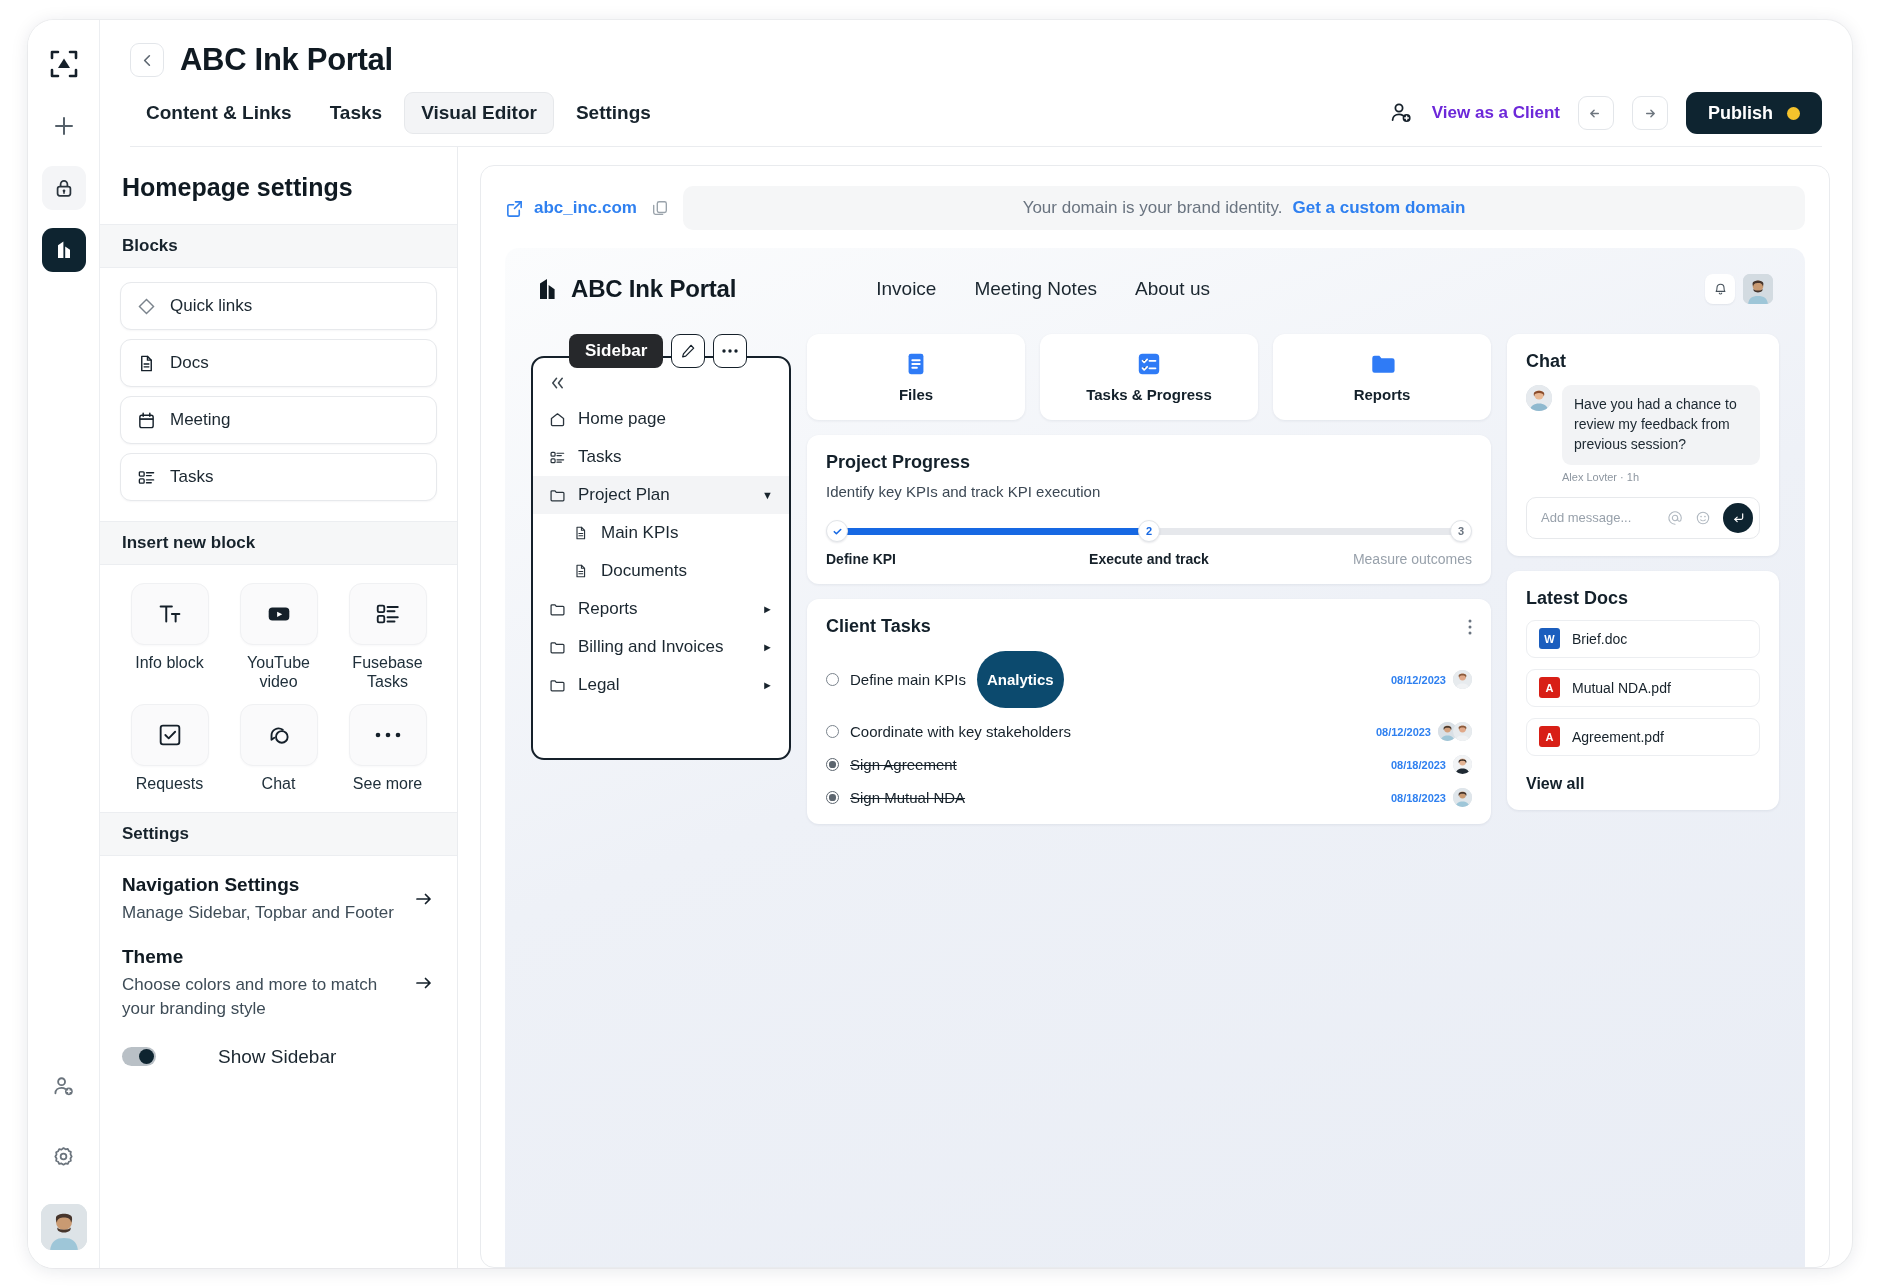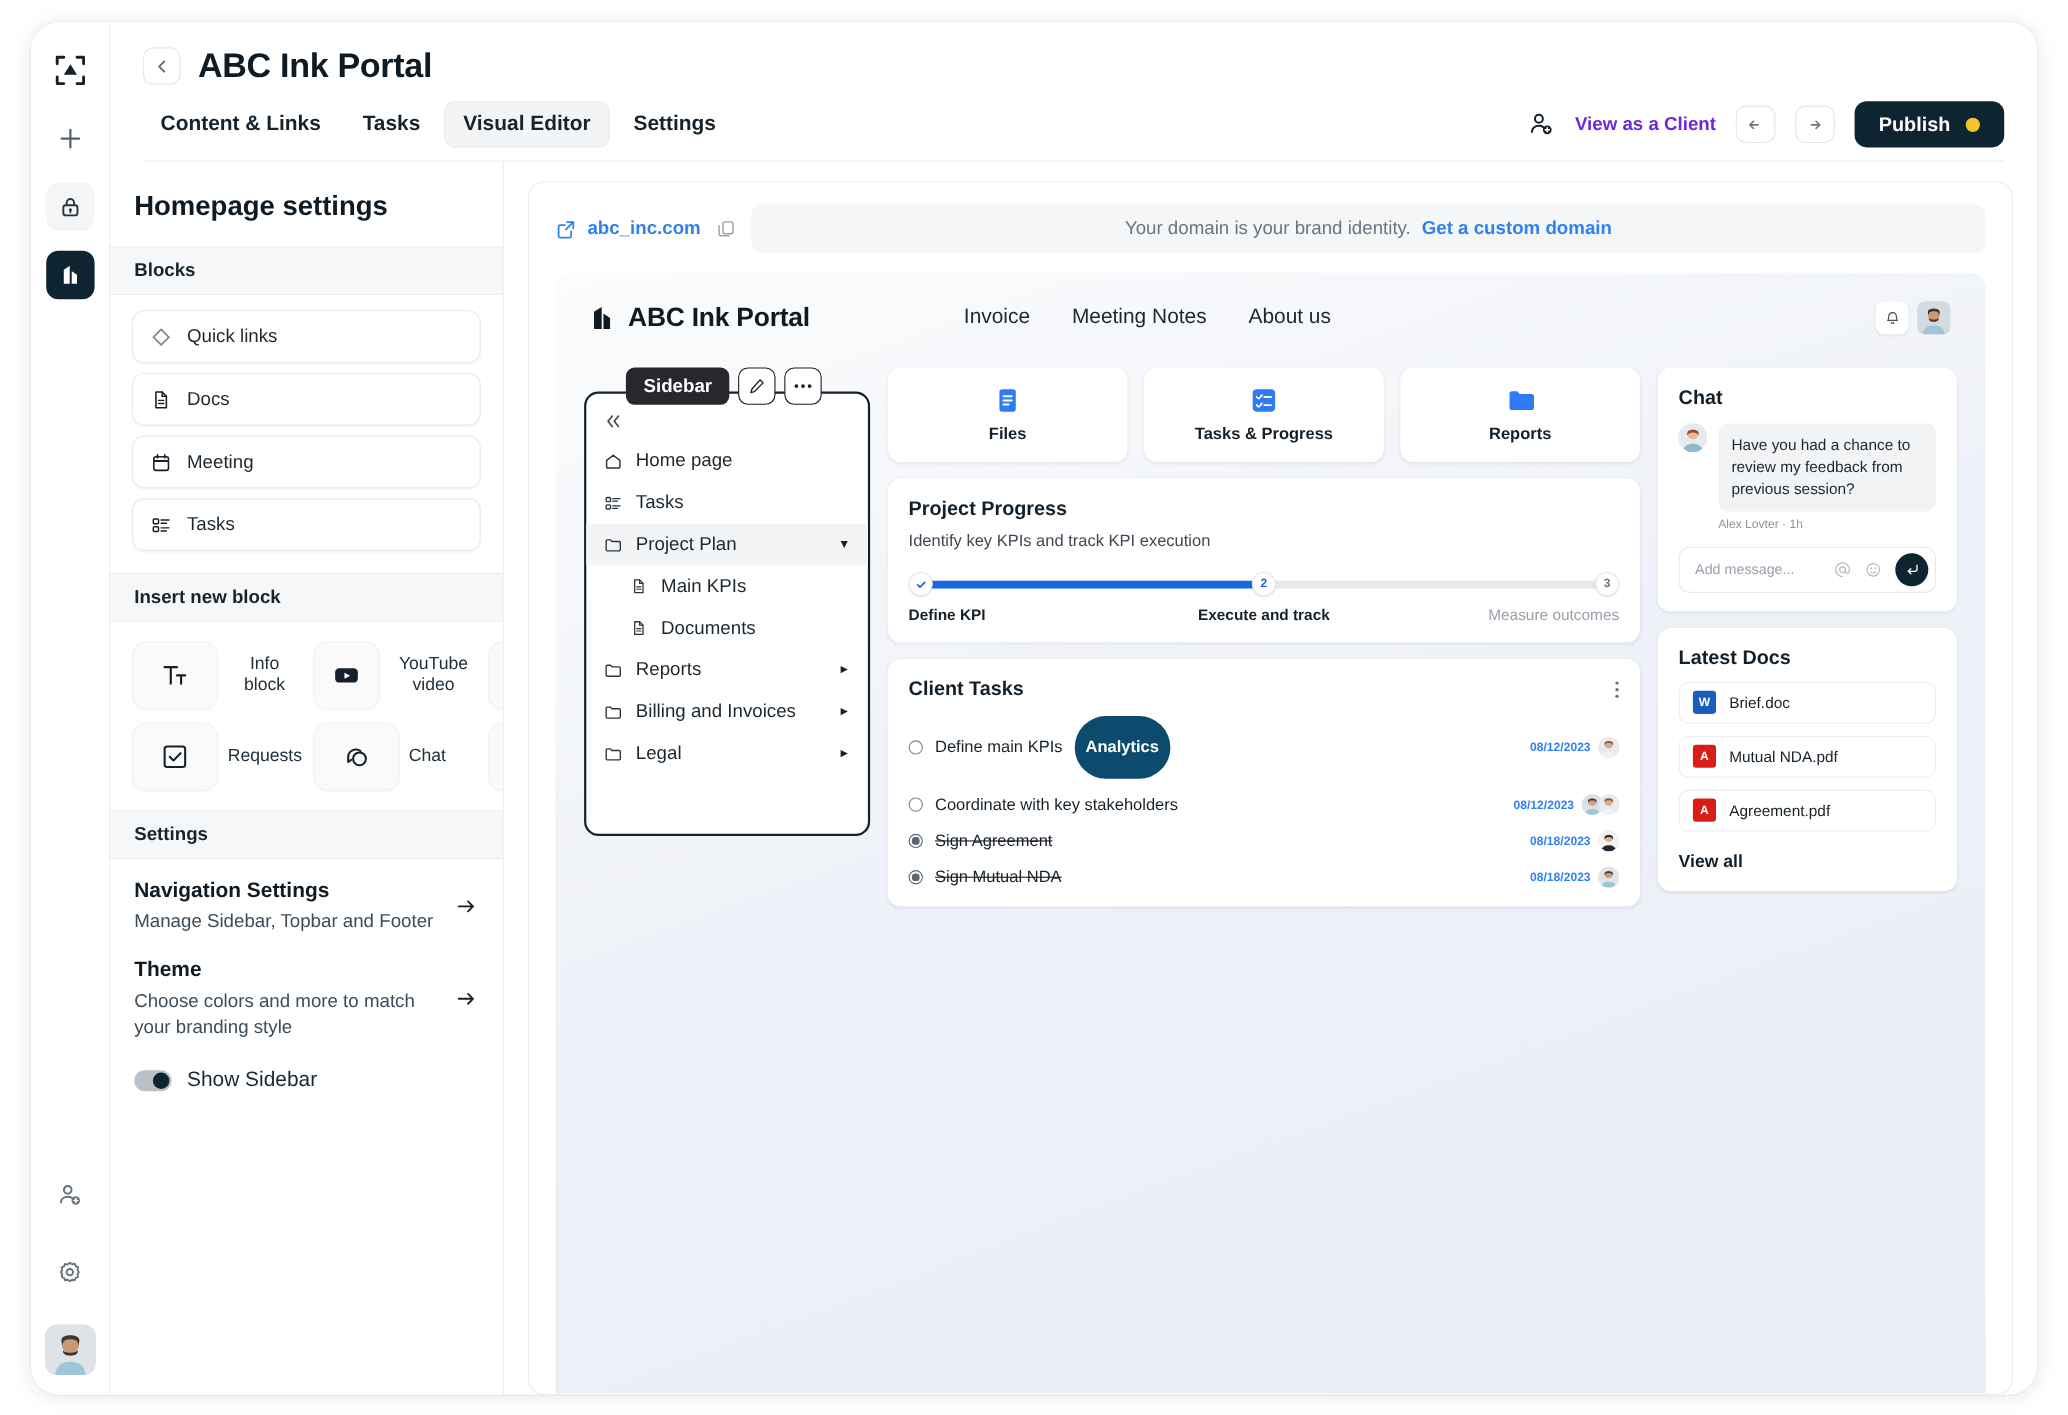--- a/index.html
+++ b/index.html
@@ -107,21 +107,21 @@
     display: flex; align-items: center; gap: 14px; padding: 0 16px;
     box-shadow: 0 1px 2px rgba(16,30,54,.04);
   }
   .block-item .lbl { font-size: 17px; color: #1b2730; }
   .ico { display: flex; align-items: center; justify-content: center; color: #17232c; }
 
   .insert-grid {
     padding: 18px 20px 18px 20px;
     display: grid; grid-template-columns: repeat(3, 1fr); gap: 12px 10px;
   }
-  .insert-cell { display: flex; flex-direction: row; align-items: center; gap: 9px; }
+  .insert-cell { display: flex; flex-direction: column; align-items: center; gap: 9px; }
   .insert-tile {
     width: 78px; height: 62px; border-radius: 13px; background: #fafafb;
     border: 1px solid #f0f1f3;
     display: flex; align-items: center; justify-content: center; color:#17232c;
     box-shadow: 0 1px 2px rgba(16,30,54,.03);
   }
   .insert-label { font-size: 16px; color: #20303b; text-align: center; line-height: 1.18; }
 
   .setting-row { padding: 18px 22px 4px 22px; display: flex; align-items: flex-start; }
   .setting-texts { flex: 1; }
@@ -130,21 +130,21 @@
   .setting-arrow { color: #17232c; align-self: center; }
   .toggle-row { display: flex; align-items: center; gap: 14px; padding: 22px 22px 20px 22px; }
   .toggle {
     width: 34px; height: 19px; border-radius: 10px; background: #b9c0c6;
     position: relative;
   }
   .toggle .knob {
     position:absolute; right: 2px; top: 2px; width: 15px; height: 15px; border-radius: 50%;
     background: #0e2430;
   }
-  .toggle-label { font-size: 19px; color: #1b2730; }
+  .toggle-label { font-size: 19px; color: #1b2730; margin-left: 48px; }
 
   
   .preview-wrap { flex: 1; padding: 18px 22px 0 22px; min-width: 0; display: flex; flex-direction: column; }
   .preview-card {
     flex: 1; border: 1px solid #e9ebee; border-radius: 14px; background: #fff;
     display: flex; flex-direction: column; overflow: hidden;
   }
   .domain-bar { display: flex; align-items: center; gap: 14px; padding: 20px 24px 18px 24px; }
   .domain-link { display: flex; align-items: center; gap: 10px; color: #2f80f0; font-size: 17px; font-weight: 700; }
   .copy-ico { color: #9aa3ab; }

